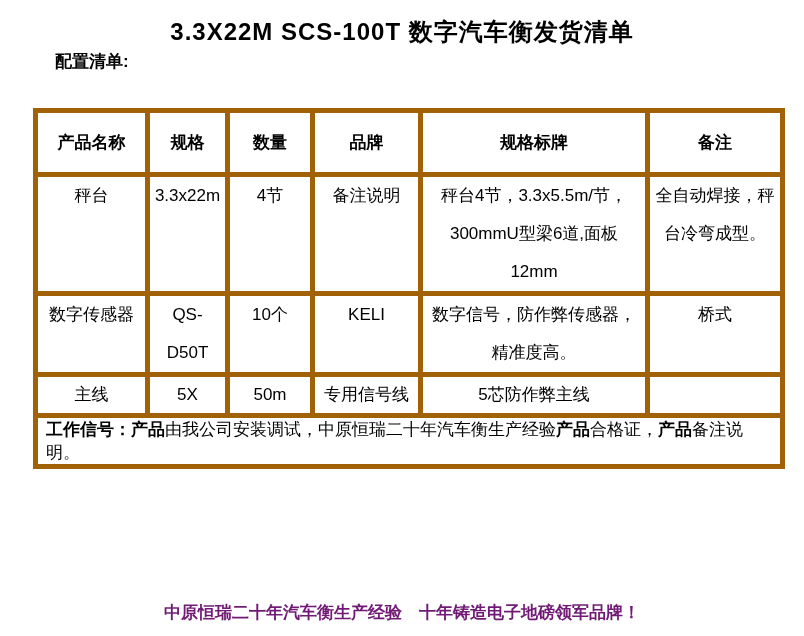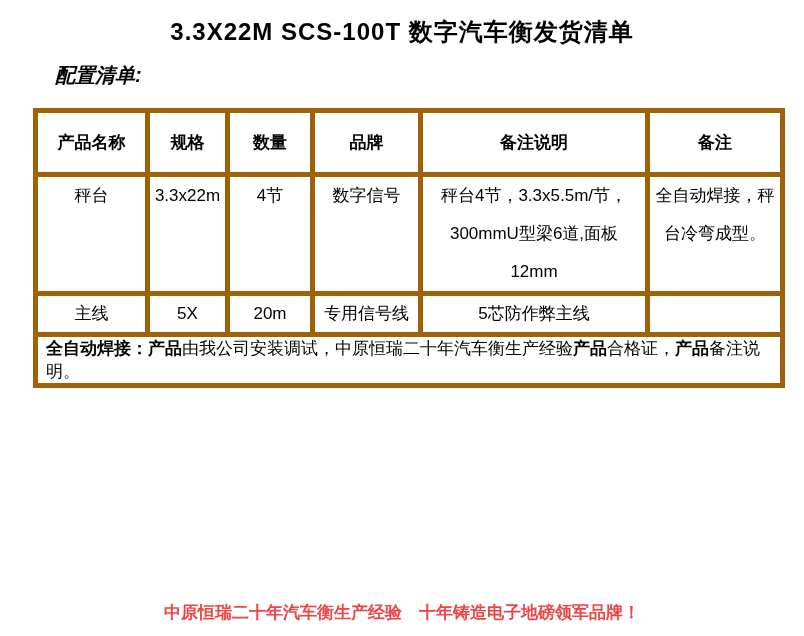--- a/index.html
+++ b/index.html
@@ -9,22 +9,22 @@
     font-family: "Liberation Sans", "DejaVu Sans", sans-serif;
     color: #000000;
   }
   .page { position: relative; width: 804px; height: 636px; overflow: hidden; background: #fff; padding-left: 8px; }
 
   .title {
     position: absolute; top: 16px; left: 0; width: 100%;
     text-align: center; font-size: 24px; font-weight: bold; letter-spacing: 1px;
   }
   .subtitle {
-    position: absolute; top: 62px; left: 55px;
-    font-size: 20px; font-weight: bold; font-style: italic;
+    position: absolute; top: 50px; left: 55px;
+    font-size: 17px; font-weight: bold;
   }
 
   table.cfg {
     position: absolute; top: 108px; left: 33px; width: 747px;
     border-collapse: collapse; table-layout: fixed;
   }
   .cfg th, .cfg td {
     border: 5px solid #a16207;
     text-align: center;
     font-size: 17px;
@@ -43,21 +43,21 @@
   tr.r-med  td { height: 40px; line-height: 38px; }
   tr.r-short td { height: 38px; line-height: 36px; }
   tr.footer-row td {
     height: 47px; vertical-align: middle; text-align: left;
     padding-left: 8px; line-height: normal; white-space: normal;
   }
   .seg-b { font-weight: bold; }
 
   .slogan {
     position: absolute; top: 601px; left: 0; width: 100%;
-    text-align: center; font-size: 17px; font-weight: bold; color: #ef4444;
+    text-align: center; font-size: 17px; font-weight: bold; color: #701a75;
   }
 </style>
 </head>
 <body>
 
 <div class="page">
 
   <div class="title">3.3X22M SCS-100T 数字汽车衡发货清单</div>
   <div class="subtitle">配置清单:</div>
 
@@ -69,46 +69,55 @@
       <col style="width:108px">
         <col style="width:227px">
         <col style="width:135px">
     </colgroup>
     <thead>
       <tr>
         <th>产品名称</th>
         <th>规格</th>
         <th>数量</th>
         <th>品牌</th>
-        <th>备注说明</th>
+        <th>规格标牌</th>
         <th>备注</th>
       </tr>
     </thead>
     <tbody>
       <tr class="r-tall">
         <td>秤台</td>
         <td>3.3x22m</td>
         <td>4节</td>
-        <td>数字信号</td>
+        <td>备注说明</td>
         <td>秤台4节，3.3x5.5m/节，
 300mmU型梁6道,面板12mm</td>
         <td>全自动焊接，秤
 台冷弯成型。</td>
       </tr>
+      <tr class="r-tall">
+        <td>数字传感器</td>
+        <td>QS-D50T</td>
+        <td>10个</td>
+        <td>KELI</td>
+        <td>数字信号，防作弊传感器，
+精准度高。</td>
+        <td>桥式</td>
+      </tr>
       <tr class="r-short">
         <td>主线</td>
         <td>5X</td>
-        <td>20m</td>
+        <td>50m</td>
         <td>专用信号线</td>
         <td>5芯防作弊主线</td>
         <td></td>
       </tr>
       <tr class="footer-row">
         <td colspan="6">
-          <span class="seg-b">全自动焊接：</span><span class="seg-b">产品</span><span>由我公司安装调试，中原恒瑞二十年汽车衡生产经验</span><span class="seg-b">产品</span><span>合格证</span><span>，</span><span class="seg-b">产品</span><span>备注说明。</span>
+          <span class="seg-b">工作信号：</span><span class="seg-b">产品</span><span>由我公司安装调试，中原恒瑞二十年汽车衡生产经验</span><span class="seg-b">产品</span><span>合格证</span><span>，</span><span class="seg-b">产品</span><span>备注说明。</span>
         </td>
       </tr>
     </tbody>
   </table>
 
   <div class="slogan">中原恒瑞二十年汽车衡生产经验　十年铸造电子地磅领军品牌！</div>
 
 </div>
 
 </body></html>

